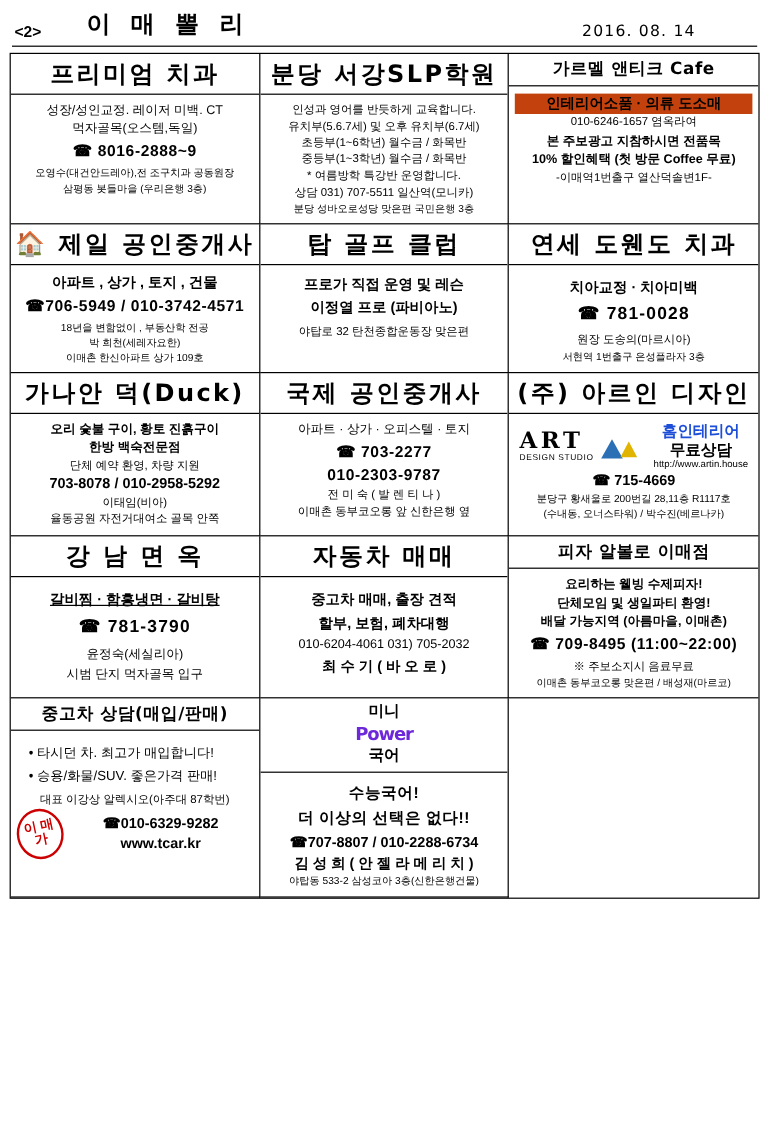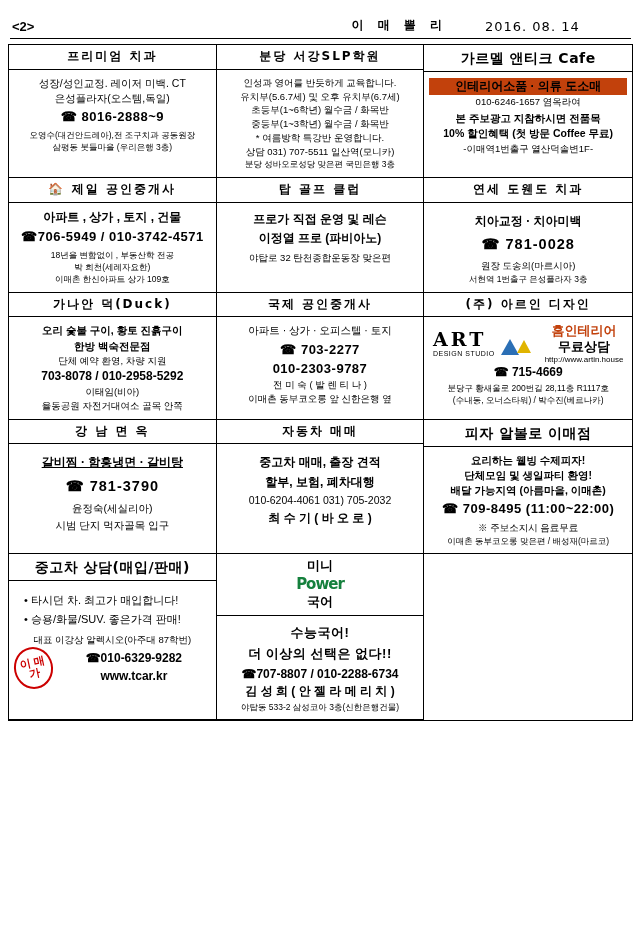--- a/index.html
+++ b/index.html
@@ -13,21 +13,21 @@
     overflow: hidden;
   }
   .page { width:641px; height:941px; padding: 6px 8px 0 8px; position:relative; }
 
   
   .header {
     display:flex; align-items:flex-end; height: 30px; padding: 0 4px 2px 4px;
   }
   .hdr-page { font-size: 13px; font-weight:bold; letter-spacing:0px; width: 60px; }
   .hdr-title {
-    flex: 1; text-align:right; font-size: 12px; font-weight: bold;
+    flex: 1; text-align:left; font-size: 20px; font-weight: bold;
     letter-spacing: 5px; font-family: "DejaVu Sans", sans-serif;
   }
   .hdr-date {
     width: 150px; text-align:left; font-size: 13px; letter-spacing:1px;
     font-family: "DejaVu Sans", sans-serif; padding-left: 6px; margin-left: 32px;
   }
   .hr { border:0; border-top: 1.5px solid #000; margin: 2px 2px 5px 2px; }
 
   
   .grid {
@@ -42,21 +42,21 @@
     border-bottom: 1.2px solid #000;
     padding: 0;
     overflow: hidden;
     position: relative;
   }
   .grid .cell:nth-child(3n) { border-right: none; }
 
   .ad-title {
     text-align:center;
     font-weight: bold;
-    font-size: 12px;
+    font-size: 20px;
     letter-spacing: 2px;
     padding: 5px 2px 5px 2px;
     border-bottom: 1.2px solid #000;
     font-family: "DejaVu Sans", sans-serif;
     line-height: 1.15;
   }
   .ad-title.sm { font-size: 14px; letter-spacing: 0.5px; }
   .ad-title.xs { font-size: 13px; letter-spacing: 0px; }
   .ad-body {
     padding: 6px 5px 6px 5px;
@@ -75,34 +75,34 @@
   .l.gray { background:#c2410c; }
   .sp4 { height:4px; }
   .sp2 { height:2px; }
 
   
   .logo-row { display:flex; align-items:center; justify-content:center; gap:6px; }
   .art-logo { text-align:left; line-height:1.05; }
   .art-logo .art { font-size: 19px; font-weight:bold; letter-spacing:3px; font-family:"DejaVu Serif", serif;}
   .art-logo .ds { font-size: 7px; letter-spacing:0.5px; }
   .home-logo { text-align:center; line-height:1.2; }
-  .home-logo .h1 { font-size: 13px; font-weight:bold; color:#c2410c;font-family:Liberation Serif, serif; }
+  .home-logo .h1 { font-size: 13px; font-weight:bold; color:#1d4ed8;font-family:Liberation Serif, serif; }
   .home-logo .h2 { font-size: 13px; font-weight:bold; }
   .home-logo .h3 { font-size: 8px; }
   .tri {
     width:0;height:0;border-left:9px solid transparent;border-right:9px solid transparent;
     border-bottom:16px solid #2b6fb5; display:inline-block; position:relative; top:3px;
   }
   .tri2 {
     width:0;height:0;border-left:7px solid transparent;border-right:7px solid transparent;
     border-bottom:13px solid #e0b400; display:inline-block; position:relative; top:3px; left:-8px;
   }
 
   .power-title { display:flex; align-items:center; justify-content:center; gap:2px; font-size:13px; font-weight:bold;flex-direction:column; }
-  .power-red { color:#15803d; font-size: 15px; font-weight:bold; letter-spacing:-1px;}
+  .power-red { color:#6d28d9; font-size: 15px; font-weight:bold; letter-spacing:-1px;}
 
   .stamp {
     display:inline-block; width:42px; height:42px; border-radius:50%;
     border: 2px solid #c00; color:#c00; font-size: 11px; font-weight:bold;
     line-height: 1.0; text-align:center; padding-top:8px;
     transform: rotate(-12deg);
   }
   .bullets { text-align:left; font-size: 11px; line-height:1.7; padding-left: 10px; }
   .car-row { display:flex; align-items:center; justify-content:center; gap:4px; }
 </style>
@@ -117,21 +117,21 @@
     <div class="hdr-date">2016. 08. 14</div>
   </div>
   <hr class="hr">
 
   <div class="grid">
 
     <div class="cell">
       <div class="ad-title">프리미엄 치과</div>
       <div class="ad-body">
         <span class="l">성장/성인교정. 레이저 미백. CT</span>
-        <span class="l">은성플라자(오스템,독일)</span>
+        <span class="l">먹자골목(오스템,독일)</span>
         <div class="sp2"></div>
         <span class="l big">☎ 8016-2888~9</span>
         <div class="sp2"></div>
         <span class="l tiny">오영수(대건안드레아),전 조구치과 공동원장</span>
         <span class="l tiny">삼평동 봇들마을 (우리은행 3층)</span>
       </div>
     </div>
 
     <div class="cell">
       <div class="ad-title">분당 서강SLP학원</div>

